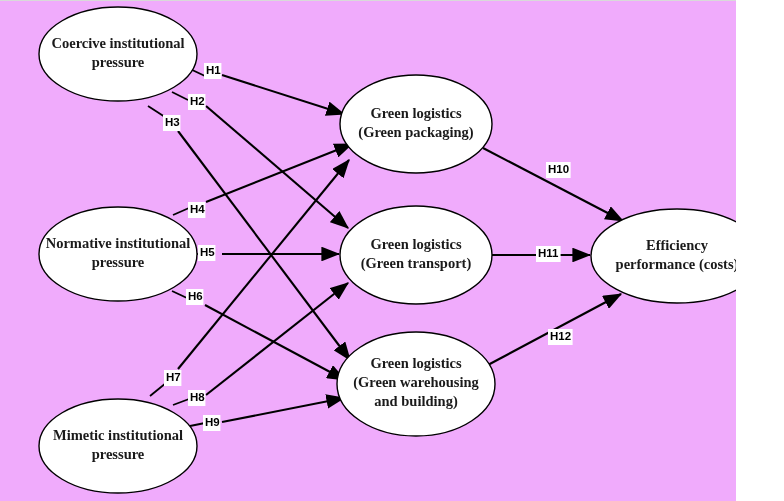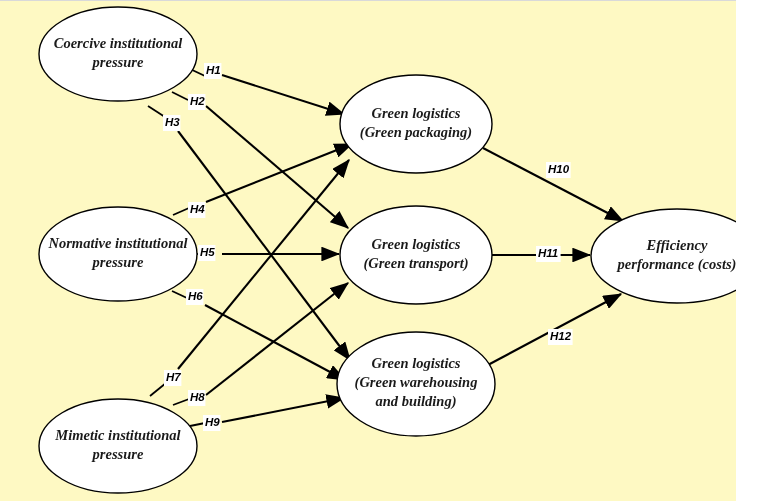--- a/index.html
+++ b/index.html
@@ -4,24 +4,23 @@
 <style>
   html, body {
     margin: 0;
     padding: 0;
     background: #ffffff;
   }
   #canvas {
     position: relative;
     width: 736px;
     height: 501px;
-    background: #fef9c3;
+    background: #f0abfc;
     font-family: "Liberation Serif", "DejaVu Serif", serif;
     overflow: hidden;
-    font-style: italic;
   }
   #canvas svg {
     position: absolute;
     top: 0;
     left: 0;
     width: 784px;
     height: 501px;
   }
   .node-ellipse {
     fill: #ffffff;

